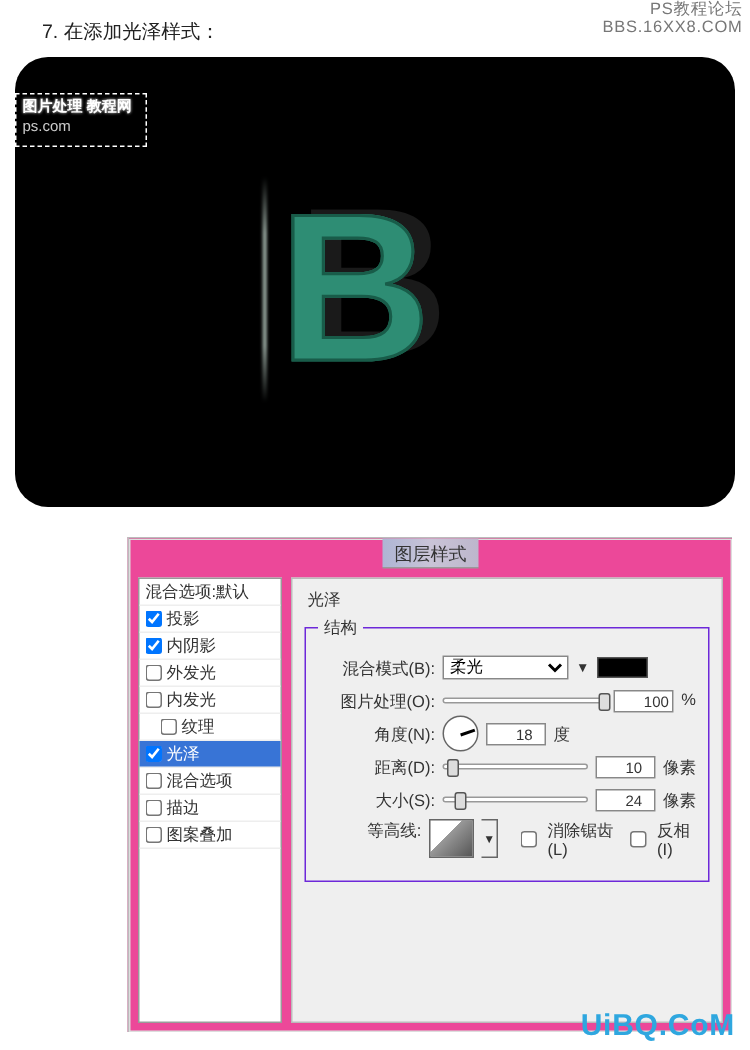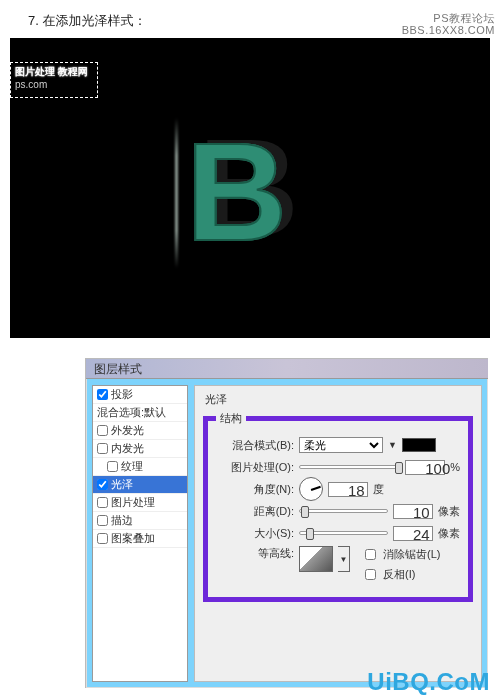--- a/index.html
+++ b/index.html
@@ -9,38 +9,39 @@
     height: 700px;
     background: #fff;
     font-family: "Microsoft YaHei", Arial, sans-serif;
     font-size: 12px;
     color: #333;
     position: relative;
     overflow: hidden;
   }
   .watermark-top {
     position: absolute;
-    top: 12px; right: 5px;
+    top: 0; right: 5px;
     color: #777;
     font-size: 11px;
     text-align: right;
     line-height: 1.1;
     letter-spacing: 0.5px;
   }
   .step-text {
     padding: 12px 18px 6px 28px;
     font-size: 13px;
     color: #222;
   }
   .canvas {
     margin: 2px 10px 0 10px;
     background: #000;
     height: 300px;
     position: relative;
     overflow: hidden;
+    border-radius: 22px;
   }
   .wm-box {
     position: absolute;
     top: 24px; left: 0;
     width: 88px; height: 36px;
     border: 1px dashed #fff;
     color: #eee;
     font-size: 10px;
     padding: 2px 4px;
     line-height: 1.3;
@@ -79,26 +80,27 @@
       -1px -1px 0 #3db89a,
       0 0 6px rgba(20,70,55,0.9) inset;
     -webkit-text-stroke: 2px #185c49;
     background: linear-gradient(160deg, #3fb597 0%, #2a836c 40%, #1d6a55 100%);
     -webkit-background-clip: text;
   }
   .dialog-wrap {
     margin: 20px 0 0 85px;
     width: 403px;
     height: 330px;
-    background: #7dd3fc;
+    background: #ec4899;
     border-top: 1px solid #bbb;
     border-left: 1px solid #bbb;
     box-shadow: 0 0 0 1px #ddd inset;
     display: flex;
     flex-direction: column;
+    align-items: center;
   }
   .dialog-title {
     background: linear-gradient(to right, #aeb5d4, #c9c4d7, #bdb7cc);
     height: 20px;
     padding: 2px 8px;
     font-size: 12px;
     color: #333;
     border-bottom: 1px solid #999;
   }
   .dialog-body {
@@ -138,21 +140,21 @@
   }
   .style-item.no-check { padding-left: 4px; }
   .panel {
     flex: 1;
     border: 1px solid #bbb;
     background: #efefef;
     position: relative;
     padding: 6px 8px;
   }
   .panel fieldset {
-    border: 5px solid #6d28d9;
+    border: 1px solid #6d28d9;
     margin: 0 0 6px 0;
     padding: 6px 8px 10px 8px;
   }
   .panel legend, .panel-title {
     font-size: 11px;
     padding: 0 4px;
   }
   .row {
     display: flex;
     align-items: center;
@@ -187,21 +189,21 @@
     transform: translateX(-50%);
   }
   .numbox {
     width: 36px;
     border: 1px solid #888;
     background: #fff;
     text-align: right;
     padding: 0 19px;
     height: 15px;
     line-height: 15px;
-    font-size: 15px;
+    font-size: 10px;
   }
   .unit { font-size: 11px; }
   .angle-dial {
     width: 24px; height: 24px;
     border: 1px solid #666;
     border-radius: 50%;
     background: #fff;
     position: relative;
   }
   .angle-dial .hand {
@@ -219,21 +221,21 @@
     position: relative;
   }
   .contour-dd {
     width: 12px; height: 26px; border: 1px solid #666; border-left: none;
     background: #eee; display: flex; align-items: center; justify-content: center;
   }
   .chk { width: 11px; height: 11px; }
   .logo {
     position: absolute;
     bottom: 4px; right: 10px;
-    font-size: 24px;
+    font-size: 20px;
     font-weight: 700;
     font-family: Arial, sans-serif;
     color: #2fa7df;
     letter-spacing: 0.5px;
     margin-left: 17px;
   }
 </style>
 </head>
 <body>
 
@@ -253,46 +255,50 @@
   <div class="B-shadow">B</div>
   <div class="B-main">B</div>
 </div>
 
 <div class="dialog-wrap">
   <div class="dialog-title">图层样式</div>
   <div class="dialog-body">
 
     <div class="style-list">
       <div id="style-items">
+          <div class="style-item no-check">
+            <span>混合选项:默认</span>
+          </div>
           <div class="style-item">
             <input type="checkbox" checked="" style="">
             <span>投影</span>
           </div>
-          <div class="style-item no-check">
-            <span>混合选项:默认</span>
+          <div class="style-item">
+            <input type="checkbox" checked="" style="">
+            <span>内阴影</span>
           </div>
           <div class="style-item">
             <input type="checkbox" style="">
             <span>外发光</span>
           </div>
           <div class="style-item">
             <input type="checkbox" style="">
             <span>内发光</span>
           </div>
           <div class="style-item indent">
             <input type="checkbox" style="">
             <span>纹理</span>
           </div>
           <div class="style-item selected">
             <input type="checkbox" checked="" style="">
             <span>光泽</span>
           </div>
           <div class="style-item">
             <input type="checkbox" style="">
-            <span>图片处理</span>
+            <span>混合选项</span>
           </div>
           <div class="style-item">
             <input type="checkbox" style="">
             <span>描边</span>
           </div>
           <div class="style-item">
             <input type="checkbox" style="">
             <span>图案叠加</span>
           </div>
         </div>
@@ -347,21 +353,21 @@
           <div class="numbox">24</div>
           <span class="unit">像素</span>
         </div>
 
         <div class="row" style="align-items:flex-start;height:auto">
           <span class="lbl">等高线:</span>
           <div class="contour-box"></div>
           <div class="contour-dd">
               <span style="font-size:8px">▼</span>
             </div>
-          <div style="display:flex;flex-direction:column;gap:3px;margin-left:6px">
+          <div style="display:flex;flex-direction:row;gap:3px;margin-left:6px">
             <label style="display:flex;align-items:center;gap:4px;font-size:11px">
               <input type="checkbox" class="chk" style="">
               <span>消除锯齿(L)</span>
             </label>
             <label style="display:flex;align-items:center;gap:4px;font-size:11px">
               <input type="checkbox" class="chk" style="">
               <span>反相(I)</span>
             </label>
           </div>
         </div>

